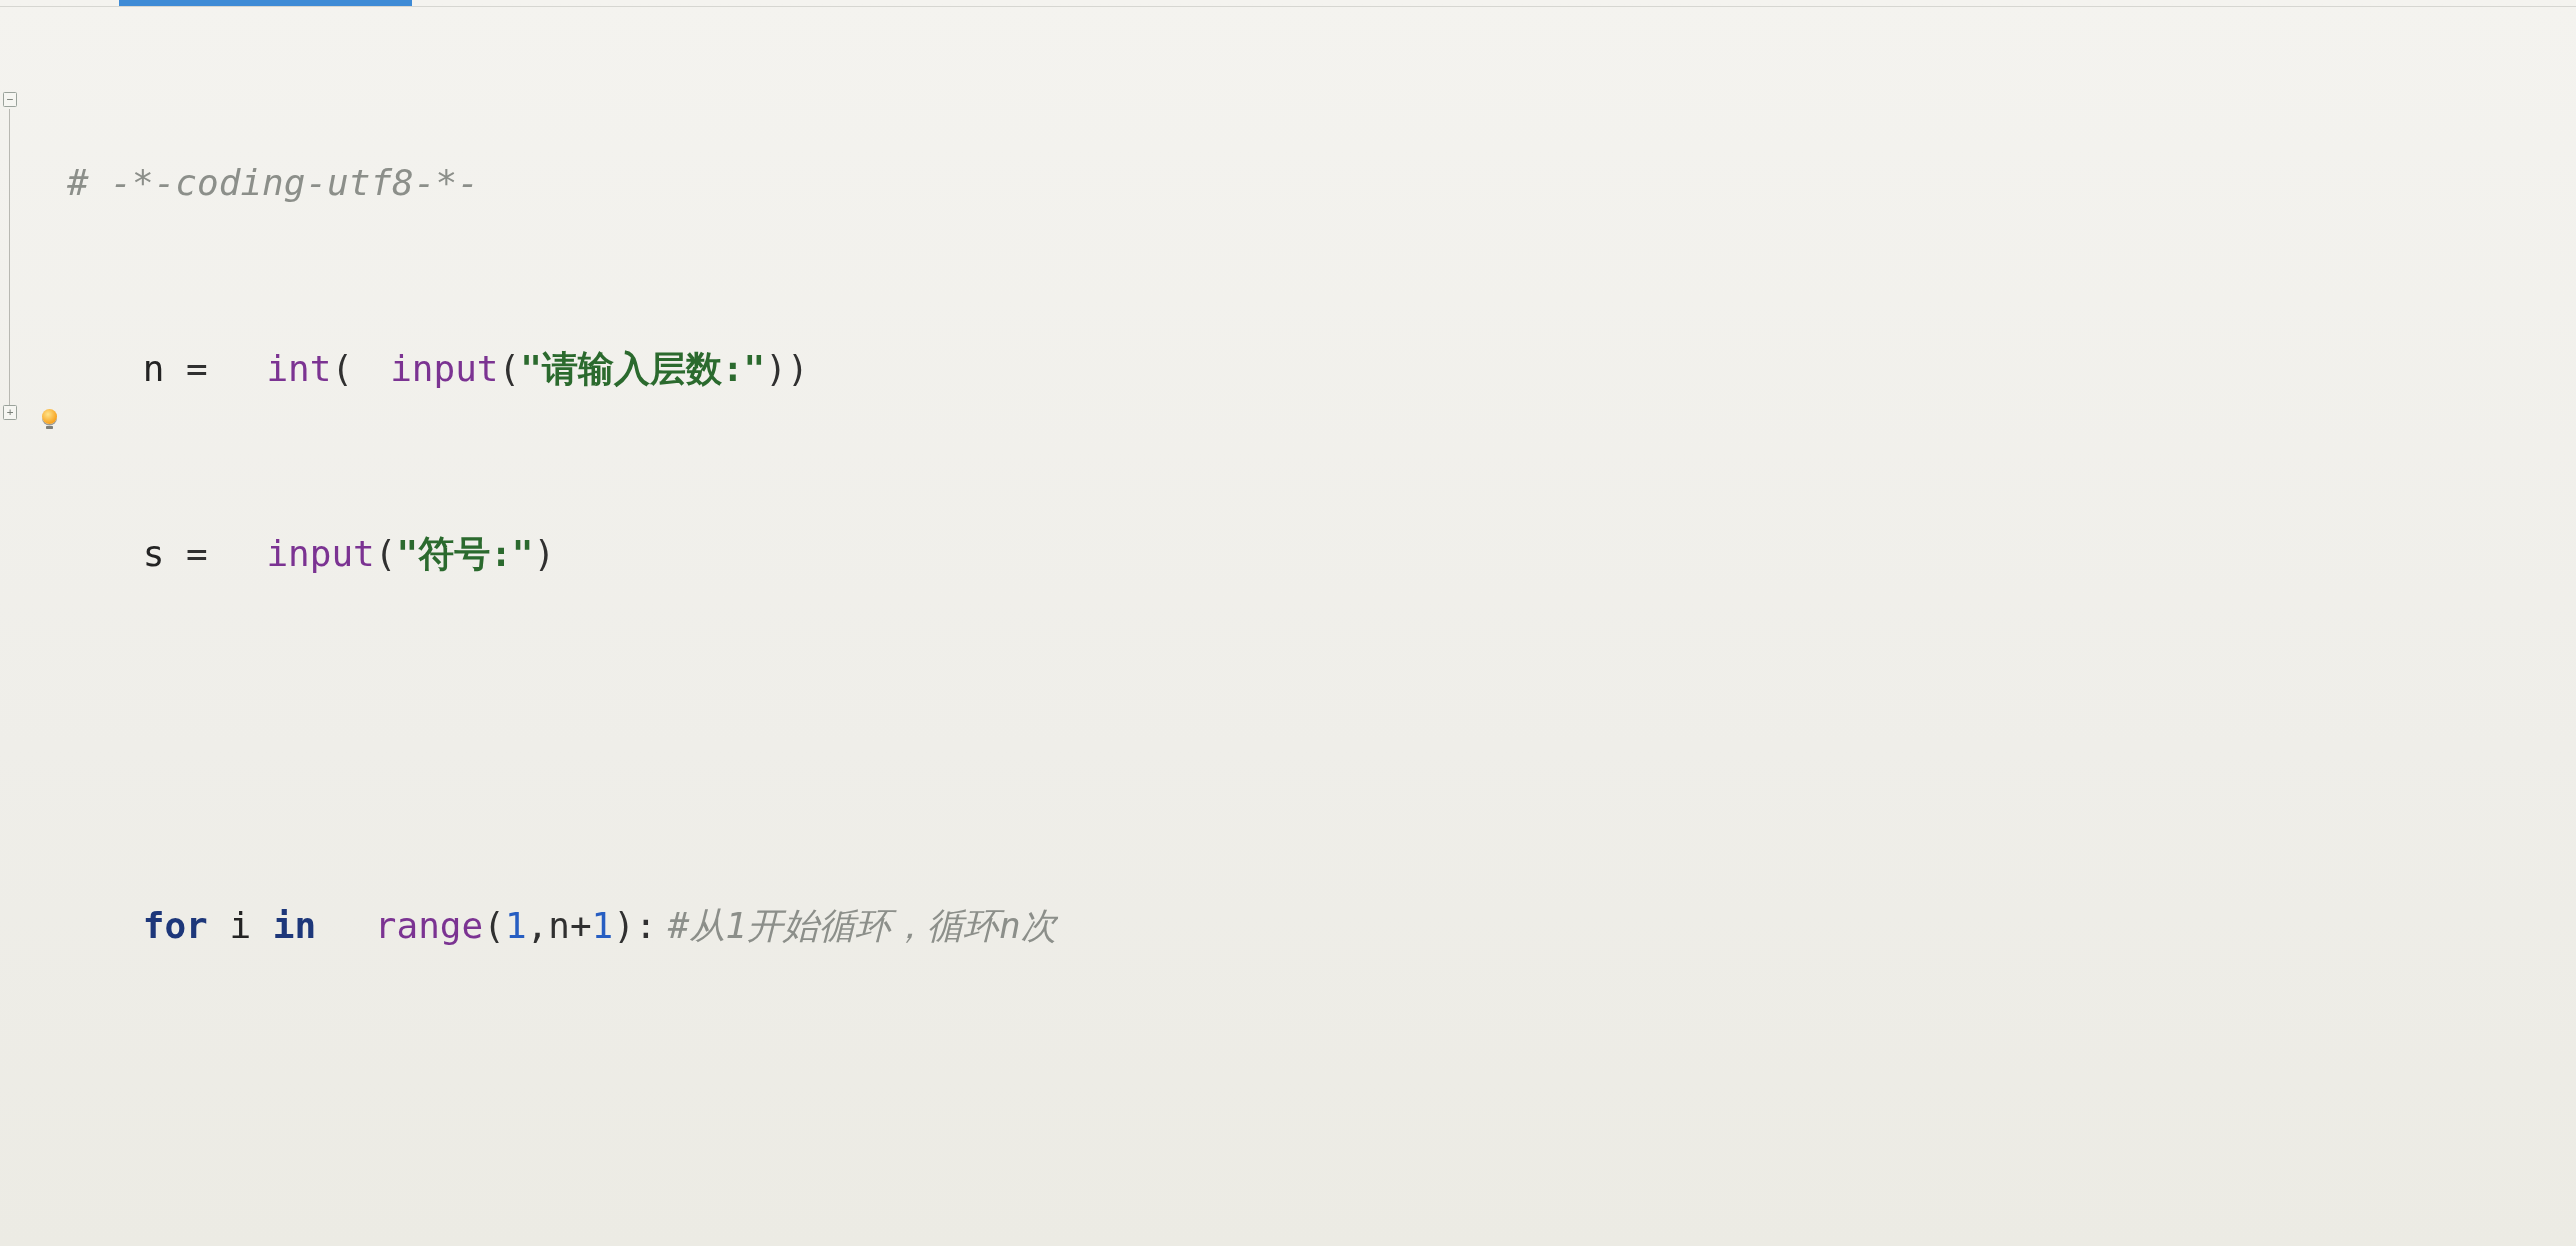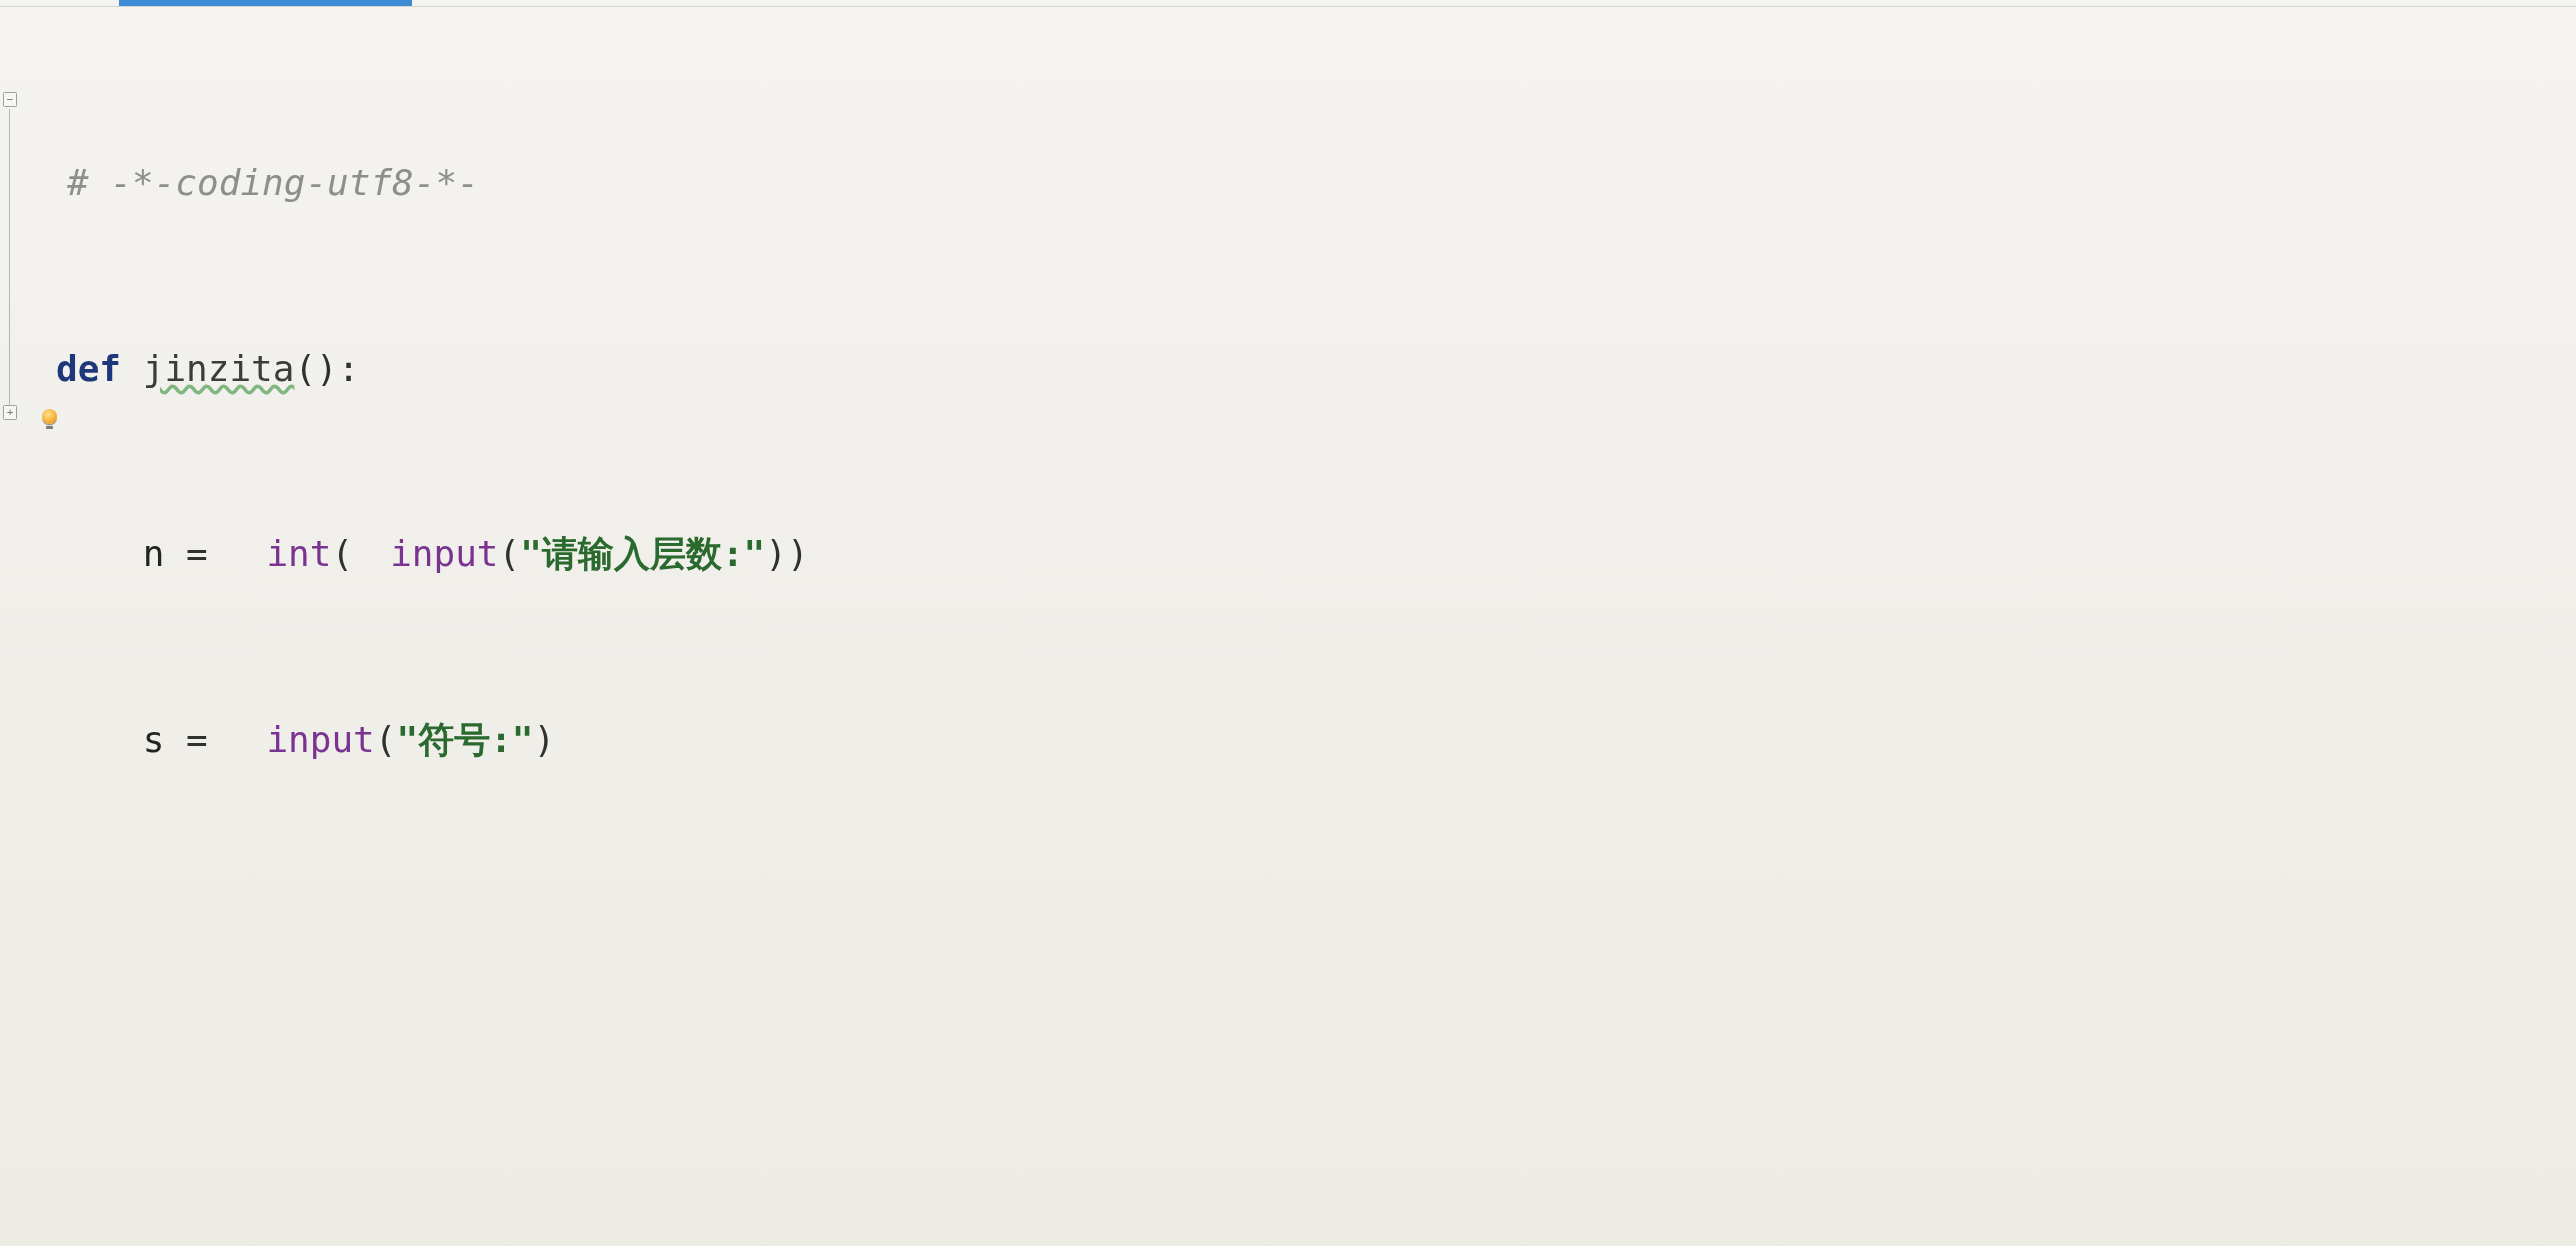--- a/index.html
+++ b/index.html
@@ -73,22 +73,22 @@
 
   <div class="gutter">
     <div class="fold-minus" style="top:64px;">−</div>
     <div class="vbar" style="top:81px; height:300px;"></div>
     <div class="fold-plus" style="top:377px;">+</div>
     <div class="bulb" style="top:381px; left:42px;"></div>
   </div>
 
   <div class="code">
     <span class="line"><span class="cmt"># -*-coding-utf8-*-</span></span>
-    <span class="line"><span class="kw">def</span> <span class="fn wavy">jinzita</span><span class="op">():</span></span>
     <span class="line">    <span class="id">n</span><span class="op"> = </span><span class="bi">int</span><span class="op">(</span><span class="bi">input</span><span class="op">(</span><span class="str">"请输入层数:"</span><span class="op">))</span></span>
     <span class="line">    <span class="id">s</span><span class="op"> = </span><span class="bi">input</span><span class="op">(</span><span class="str">"符号:"</span><span class="op">)</span></span>
     <span class="line"> </span>
+    <span class="line">    <span class="kw">for</span><span class="id"> i </span><span class="kw">in</span><span> </span><span class="bi">range</span><span class="op">(</span><span class="num">1</span><span class="op">,n+</span><span class="num">1</span><span class="op">):</span><span class="cmt">#从1开始循环，循环n次</span></span>
     
     
   </div>
 
 </div>
 
 
 </body></html>

